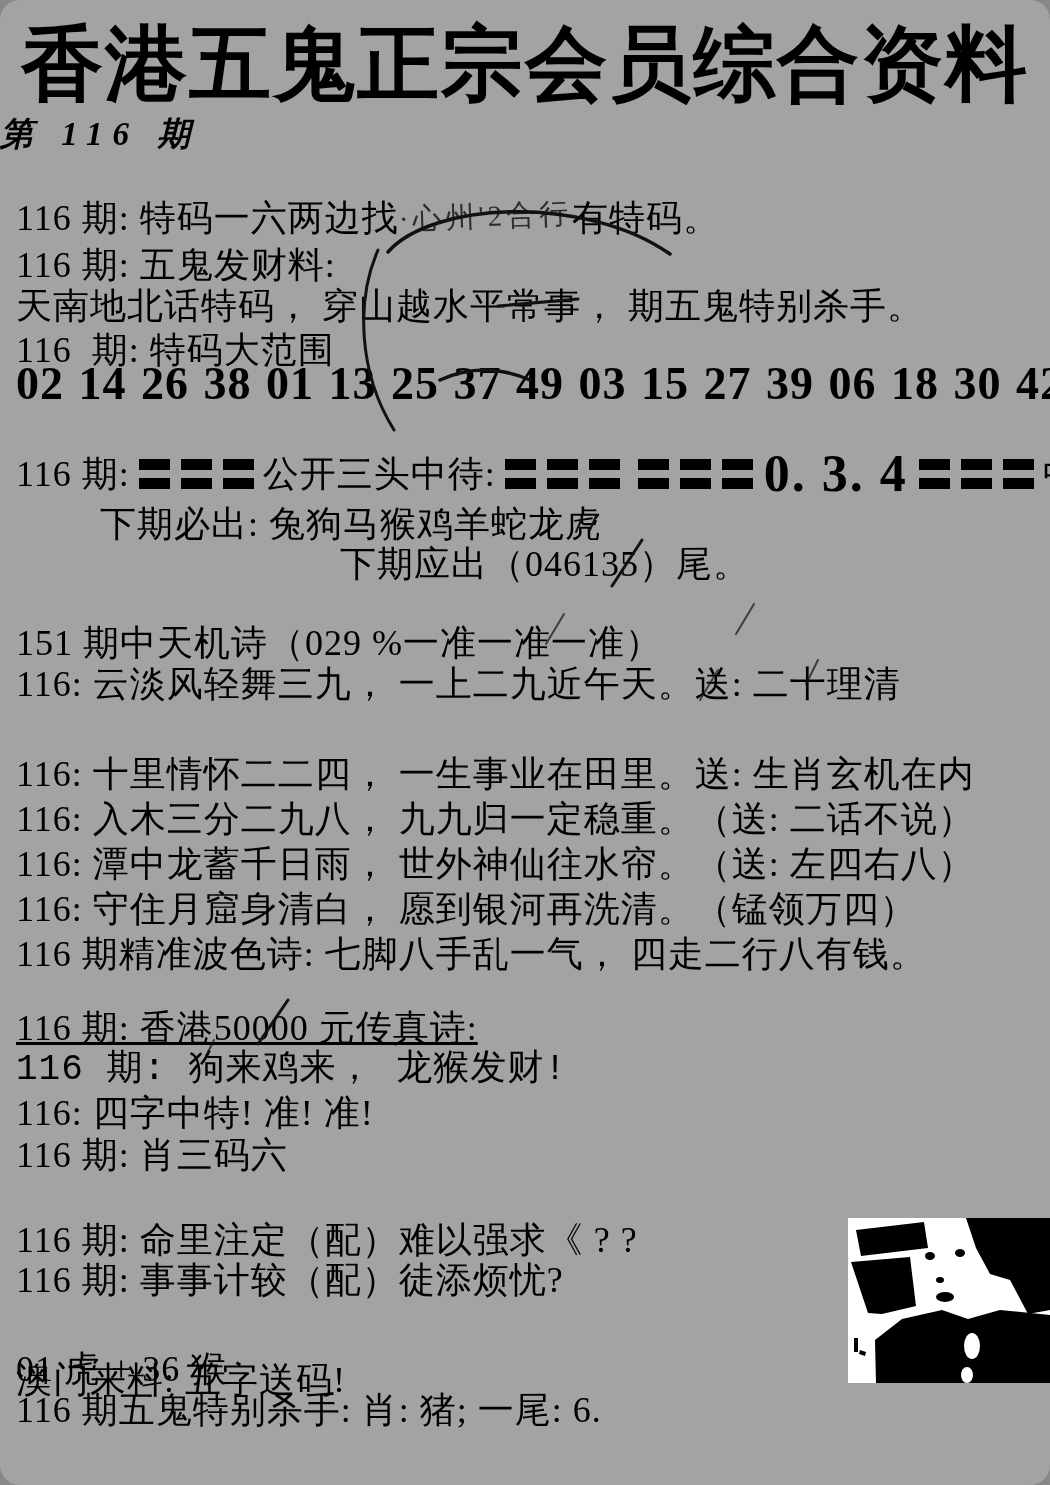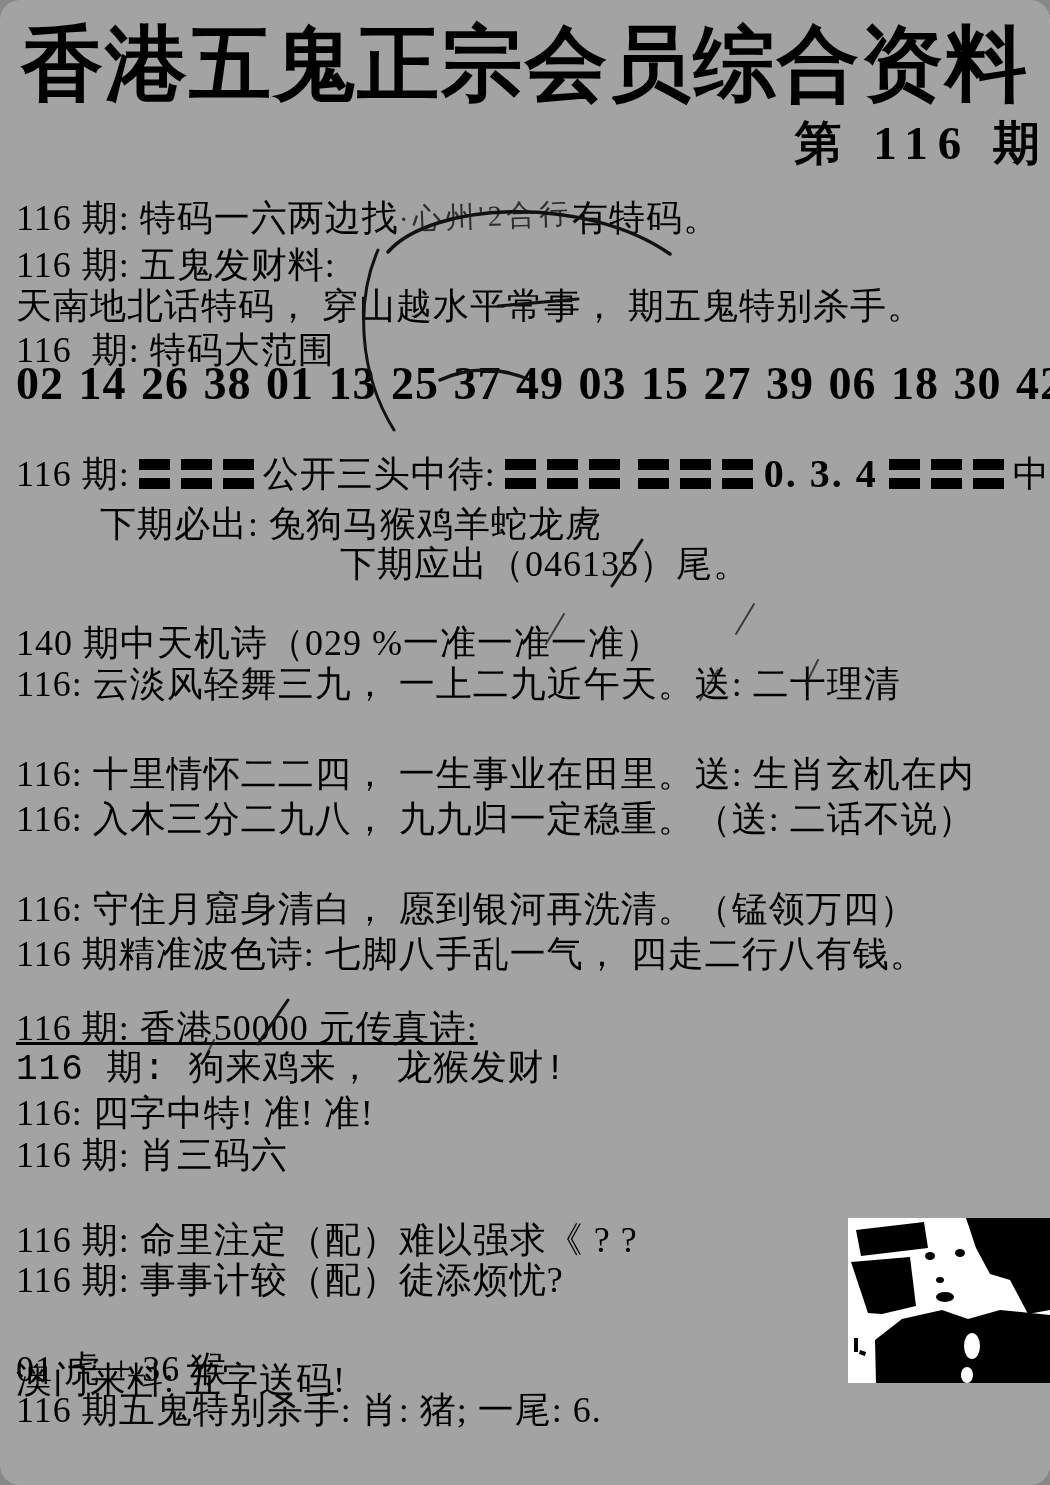--- a/index.html
+++ b/index.html
@@ -9,22 +9,22 @@
     font-family:"Liberation Serif","DejaVu Serif",serif;
     border-radius:20px;
   }
   
   .title{
     position:absolute;top:20px;left:0;width:100%;text-align:center;
     font-size:82px;font-weight:900;letter-spacing:2px;line-height:1.1;
     white-space:nowrap;
   }
   .issue{
-    position:absolute;top:112px;left:0;width:100%;text-align:right;
-    font-size:47px;font-weight:700;letter-spacing:10px;white-space:nowrap;
+    position:absolute;top:112px;left:0;width:100%;text-align:left;
+    font-size:33px;font-weight:700;letter-spacing:10px;white-space:nowrap;font-style:italic;
   }
   
   .t{
     position:absolute;left:16px;font-size:36px;line-height:44px;
     letter-spacing:1px;white-space:pre;
   }
   .num{
     font-family:"Liberation Serif","DejaVu Serif",serif;
     font-weight:700;font-size:46px;letter-spacing:1px;word-spacing:2px;
   }
@@ -41,21 +41,21 @@
   #p0{top:662px;} #p1{top:707px;} #p2{top:752px;}
   #p3{top:797px;} #p4{top:842px;} #p5{top:887px;}
   #pwave{top:932px;}
   #f1{top:1006px;text-decoration:underline;} #f2{top:1048px;font-family:Liberation Mono, monospace;} #f3{top:1091px;} #f4{top:1133px;}
   #b1{top:1218px;} #b2{top:1258px;} #b3{top:1358px;} #b4{top:1347px;} #b5{top:1388px;}
   
   #lheads{display:flex;align-items:center;white-space:pre;}
   .bars{display:inline-flex;gap:11px;margin:0 9px;}
   .bu{width:31px;height:30px;display:flex;flex-direction:column;justify-content:space-between;}
   .bu::before,.bu::after{content:"";display:block;height:11px;background:#000;}
-  .headsval{font-weight:700;font-size:40px;letter-spacing:2px;margin:0 2px;}
+  .headsval{font-weight:700;font-size:52px;letter-spacing:2px;margin:0 2px;}
   
   .marks{position:absolute;top:0;left:0;width:1050px;height:1485px;pointer-events:none;}
   .photo{position:absolute;top:1218px;left:848px;width:202px;height:165px;}
 </style>
 </head>
 <body>
 
 <div class="page">
 
   <div class="title">香港五鬼正宗会员综合资料</div>
@@ -75,24 +75,25 @@
     <span class="bars"><i class="bu"></i><i class="bu"></i><i class="bu"></i></span>
     <span class="bars"><i class="bu"></i><i class="bu"></i><i class="bu"></i></span>
     <span class="headsval">0. 3. 4</span>
     <span class="bars"><i class="bu"></i><i class="bu"></i><i class="bu"></i></span>
     <span>中</span>
   </div>
 
   <div class="t" id="lmust">下期必出: 兔狗马猴鸡羊蛇龙虎</div>
   <div class="t" id="lshould">下期应出（046135）尾。</div>
 
-  <div class="t" id="ptitle">140 期中天机诗（029 %一准一准一准）</div>
+  <div class="t" id="ptitle">151 期中天机诗（029 %一准一准一准）</div>
   <div class="t" id="p0">116: 云淡风轻舞三九， 一上二九近午天。送: 二十理清</div>
   <div class="t" id="p2">116: 十里情怀二二四， 一生事业在田里。送: 生肖玄机在内</div>
   <div class="t" id="p3">116: 入木三分二九八， 九九归一定稳重。（送: 二话不说）</div>
+  <div class="t" id="p4">116: 潭中龙蓄千日雨， 世外神仙往水帘。（送: 左四右八）</div>
   <div class="t" id="p5">116: 守住月窟身清白， 愿到银河再洗清。（锰领万四）</div>
   <div class="t" id="pwave">116 期精准波色诗: 七脚八手乱一气， 四走二行八有钱。</div>
 
   <div class="t" id="f1">116 期: 香港50000 元传真诗:</div>
   <div class="t" id="f2">116 期: 狗来鸡来， 龙猴发财!</div>
   <div class="t" id="f3">116: 四字中特! 准! 准!</div>
   <div class="t" id="f4">116 期: 肖三码六</div>
 
   <div class="t" id="b1">116 期: 命里注定（配）难以强求《 ? ?</div>
   <div class="t" id="b2">116 期: 事事计较（配）徒添烦忧?</div>

